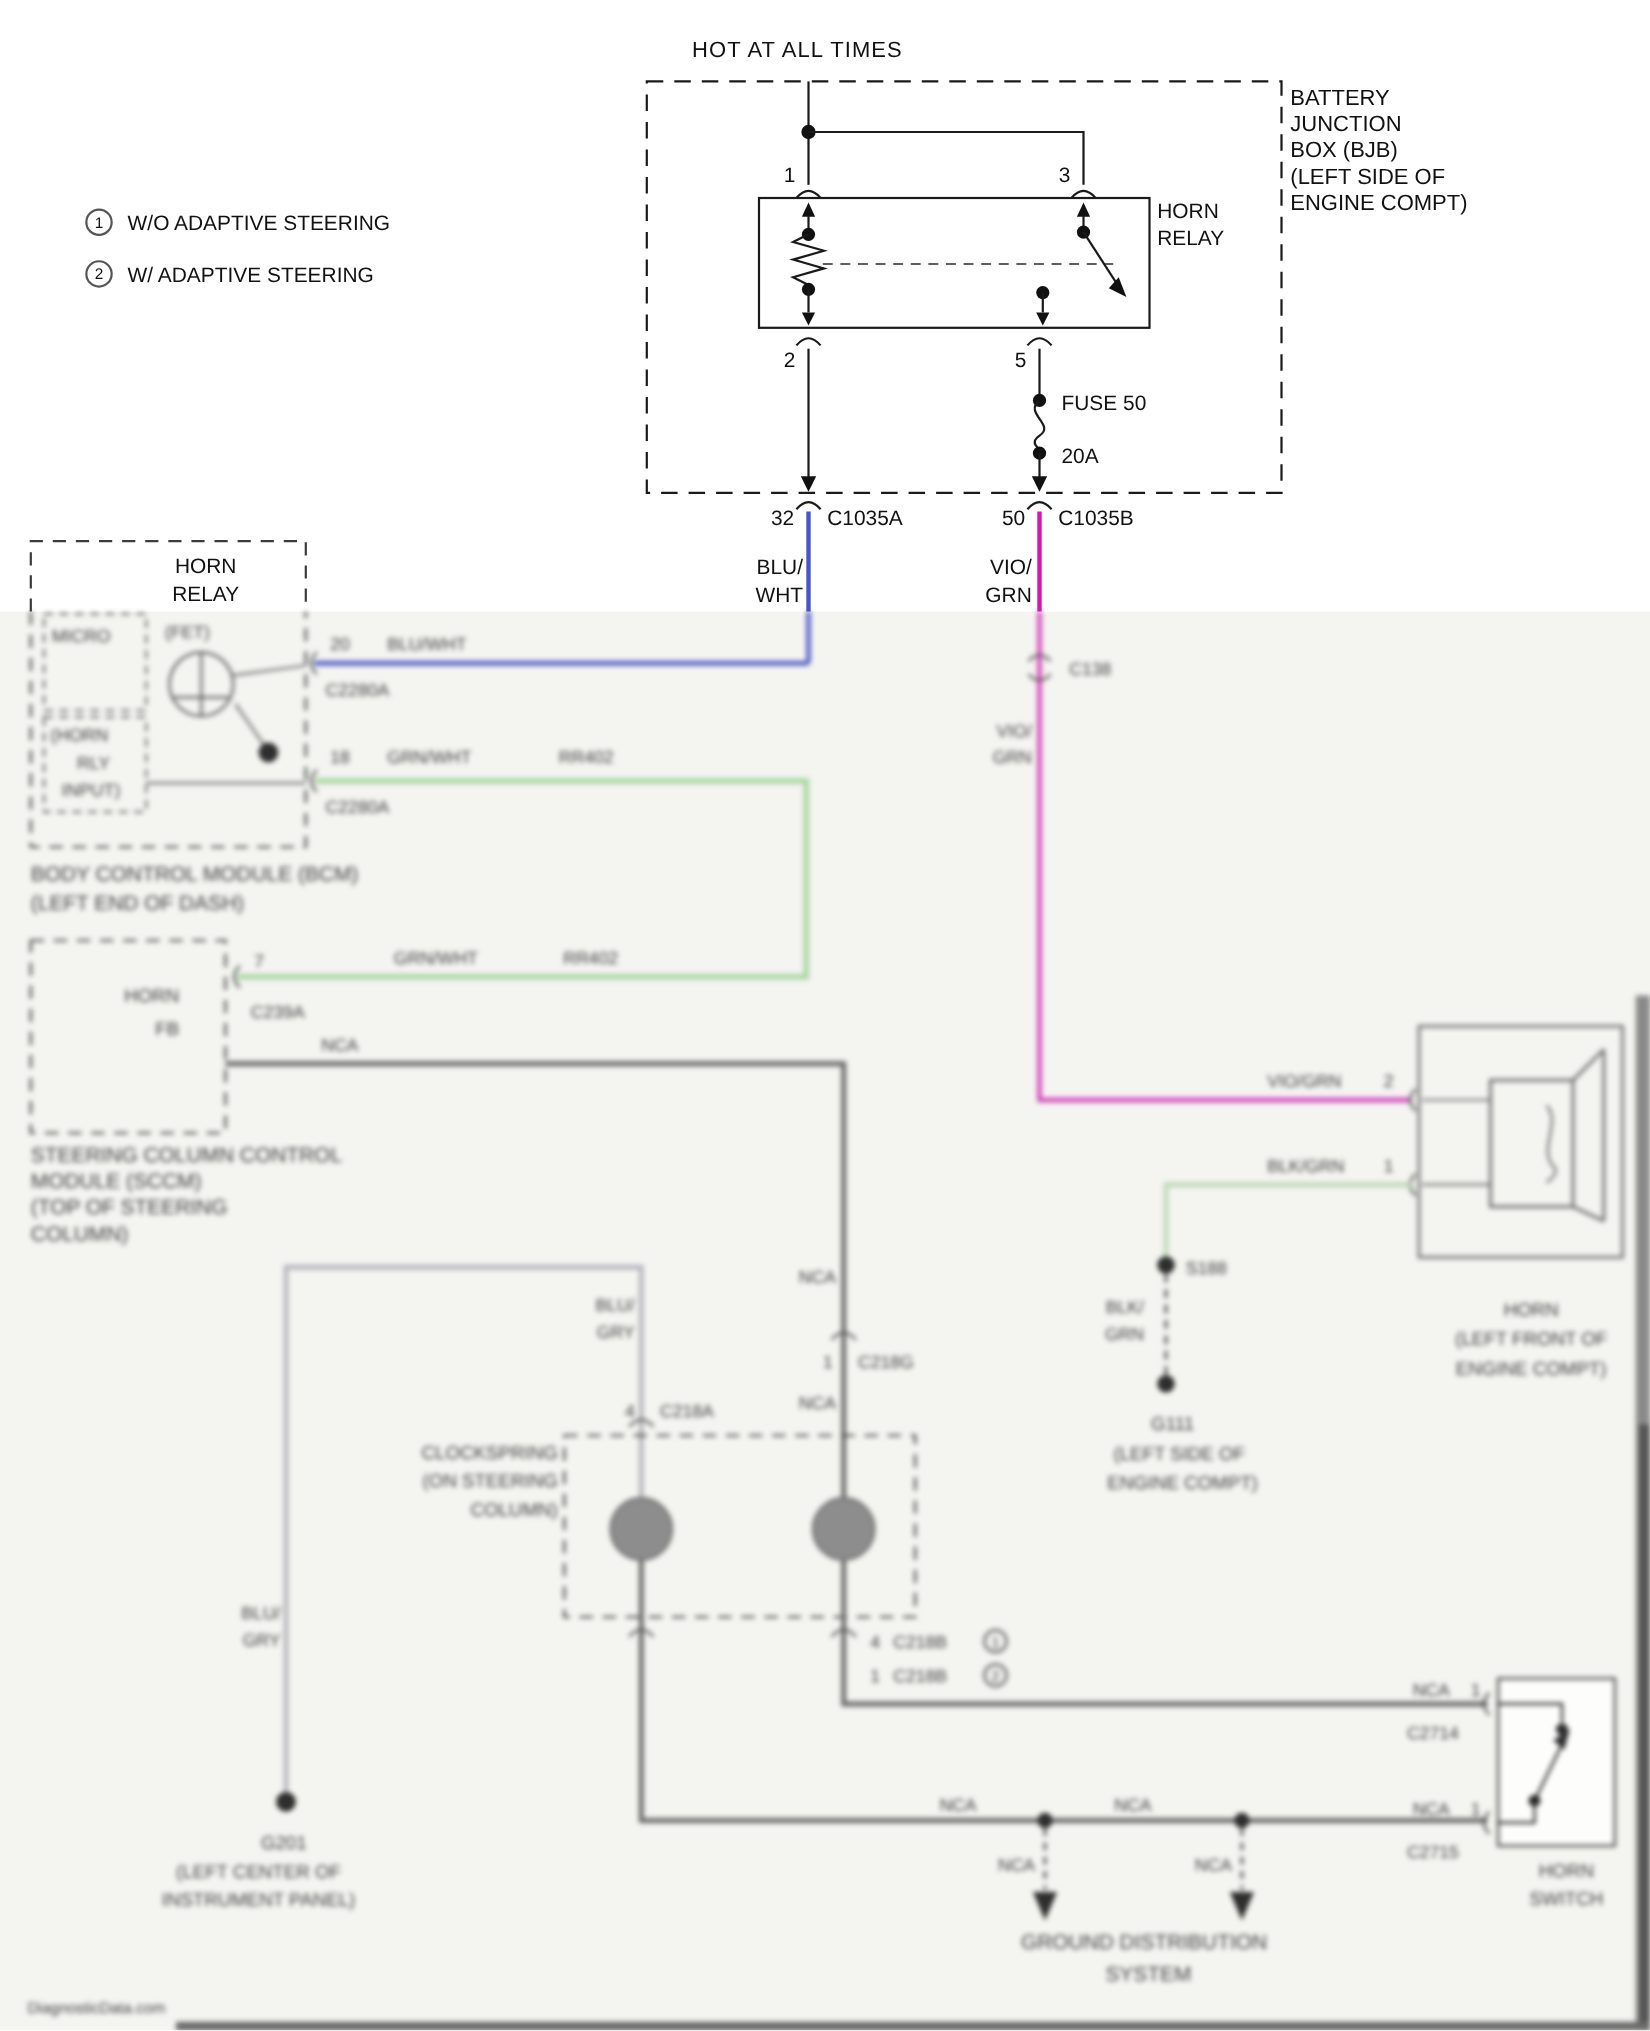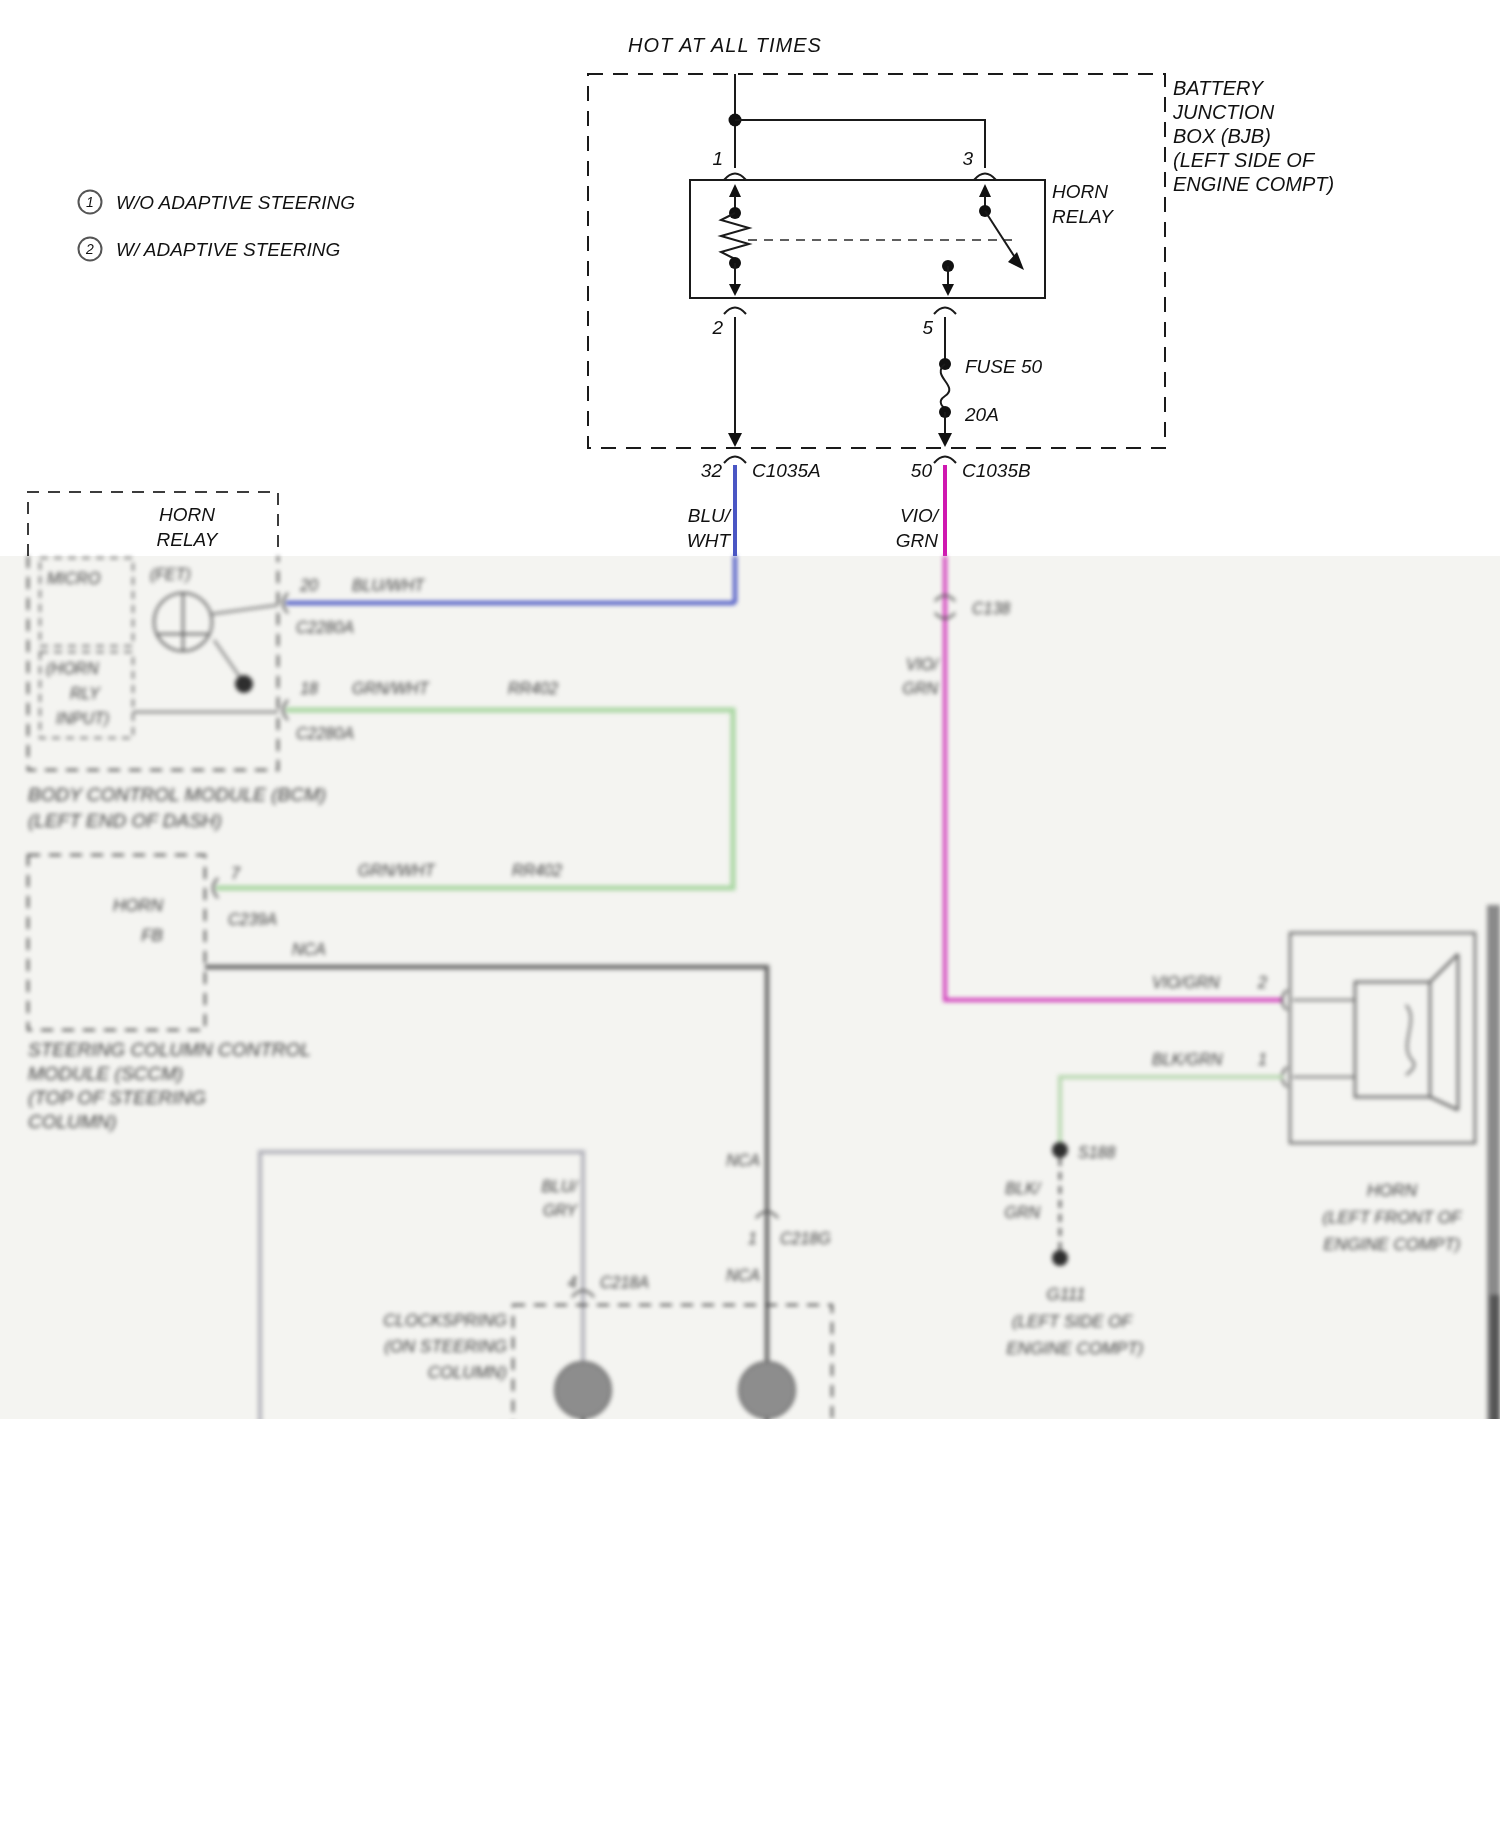--- a/index.html
+++ b/index.html
@@ -1,16 +1,16 @@
 <!DOCTYPE html>
 <html><head>
 <meta charset="utf-8">
 <style>
   html,body{margin:0;padding:0;background:#fff;}
-  .page{position:relative;width:1500px;height:1419px;background:#ffffff;overflow:hidden;font-style:italic;}
+  .page{position:relative;width:1500px;height:1846px;background:#ffffff;overflow:hidden;}
   svg{display:block;}
   text{font-family:"Liberation Sans","DejaVu Sans",sans-serif;fill:#111;}
   .fs20{font-size:20px;} .fs19{font-size:19px;} .fs17{font-size:17px;} .fs16{font-size:16px;}
   .fs14{font-size:14px;} .fs13{font-size:13px;}
   .mid{text-anchor:middle;} .end{text-anchor:end;}
   .w{fill:none;stroke:#1a1a1a;stroke-width:2;}
   .dashbox{fill:none;stroke:#1a1a1a;stroke-width:2;stroke-dasharray:15 10;}
   .dashbox2{fill:none;stroke:#3c3c3c;stroke-width:2;stroke-dasharray:12 9;}
   .dashin{fill:none;stroke:#4a4a4a;stroke-width:1.6;stroke-dasharray:8 6;}
   .dashlink{fill:none;stroke:#2a2a2a;stroke-width:1.5;stroke-dasharray:9 7;}

